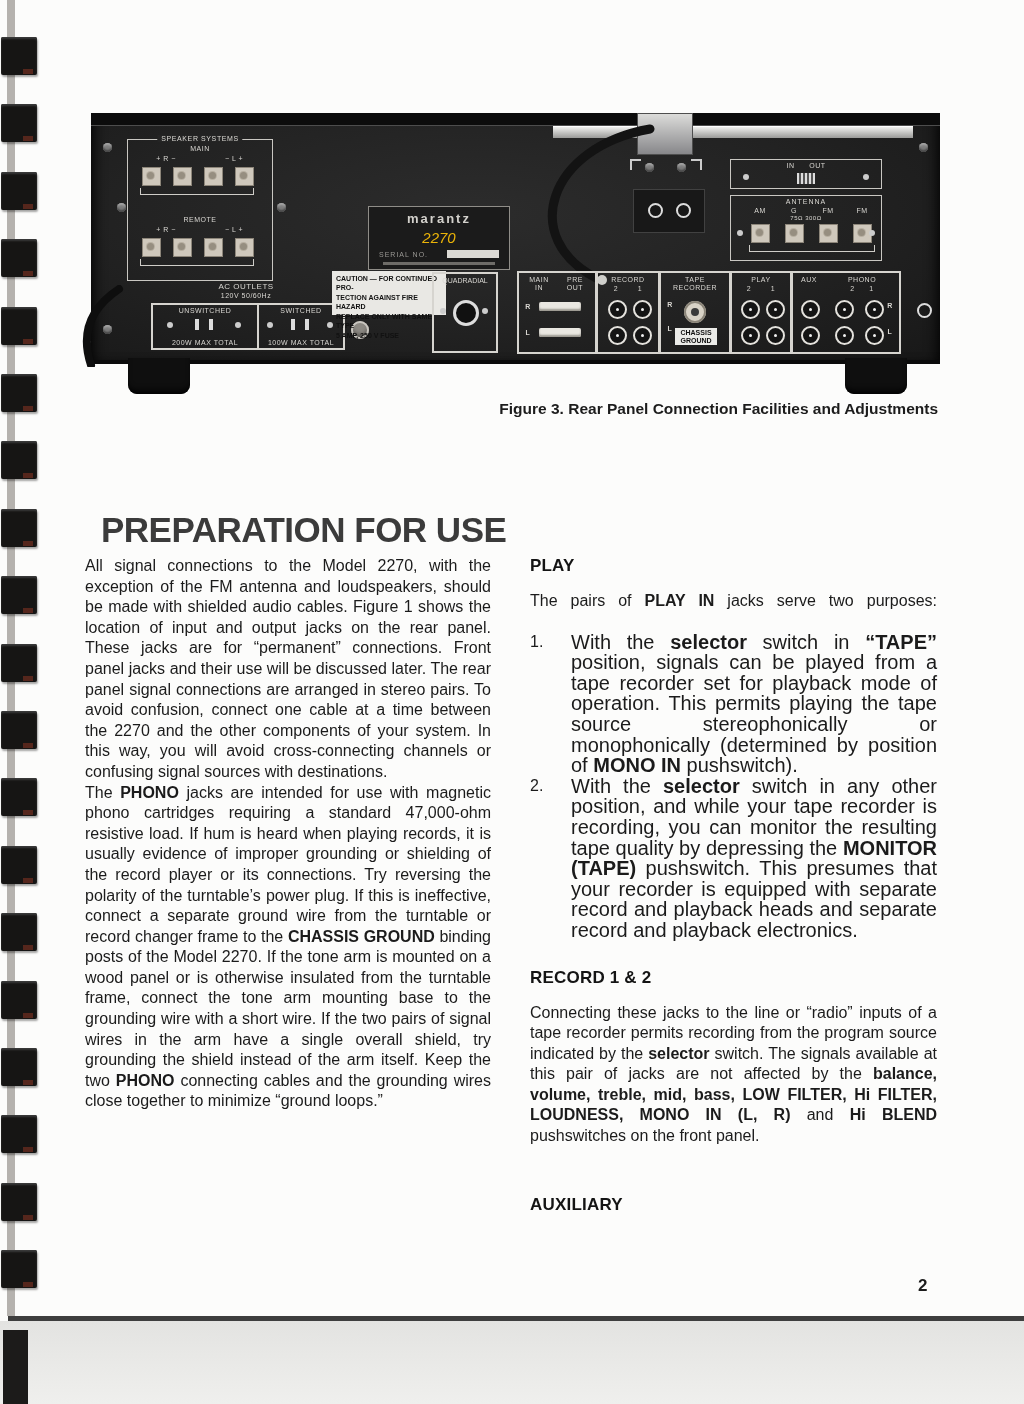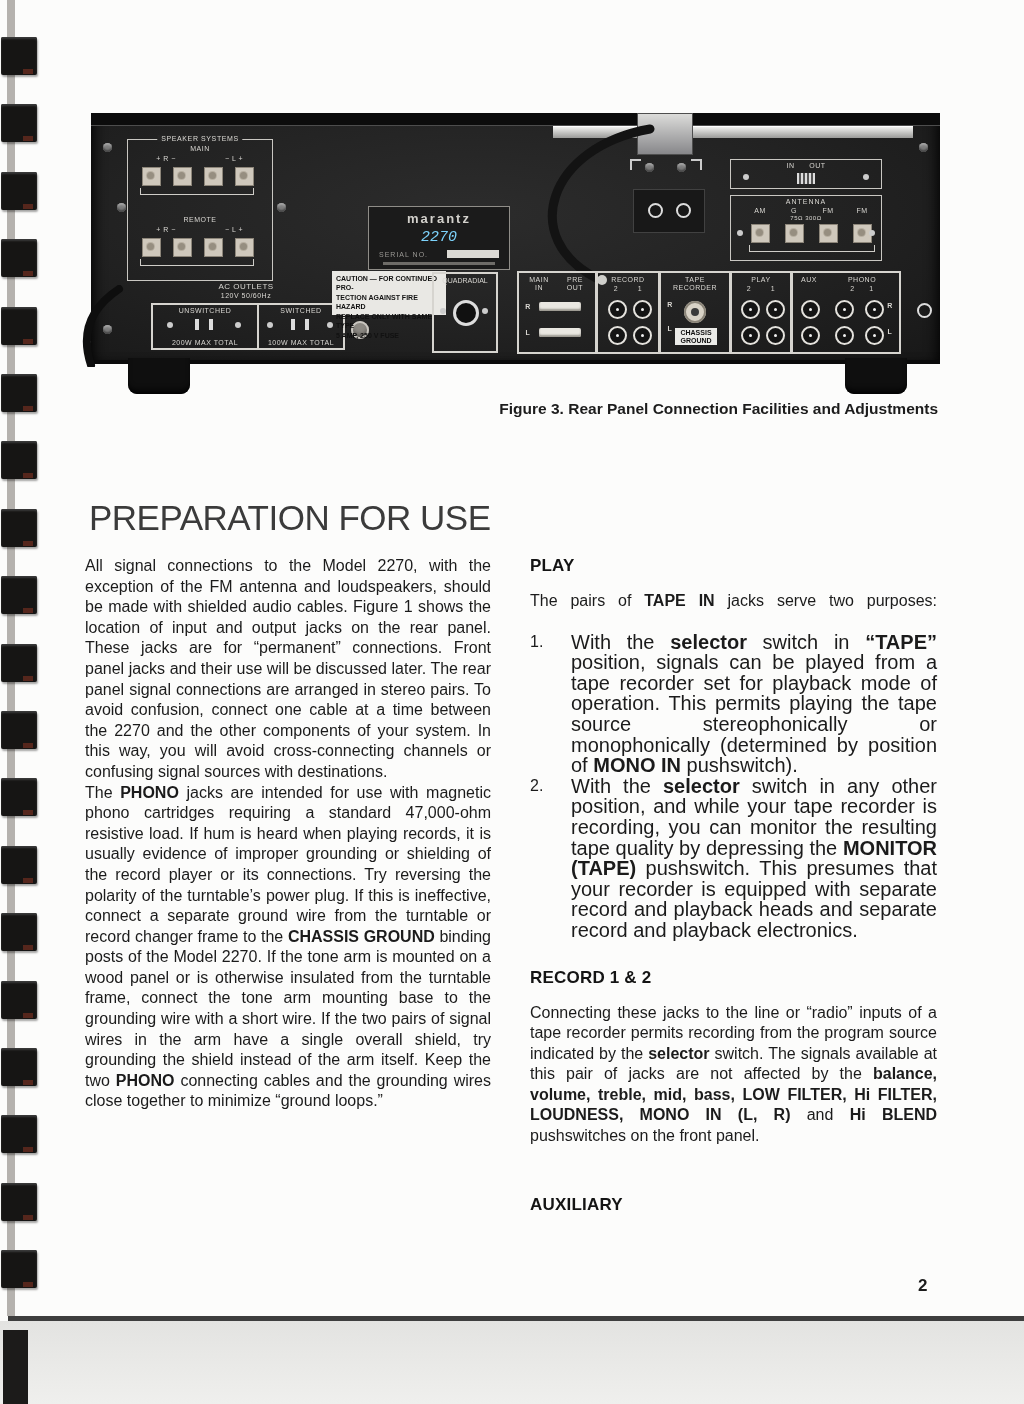--- a/index.html
+++ b/index.html
@@ -48,34 +48,34 @@
        box-shadow:inset 0 0 0 2px #8a8478;}
   .din::after{content:"";position:absolute;left:7px;top:7px;width:8px;height:8px;border-radius:50%;background:#3a3a3a;}
   .cg{position:absolute;background:#ebebe8;color:#111;font-weight:bold;font-size:7px;line-height:1.1;
       padding:1px 2px;text-align:center;white-space:pre-line;}
   .caution{position:absolute;left:247px;top:158px;width:114px;height:44px;background:#e9e8e4;
            color:#111;font-weight:bold;font-size:7px;line-height:1.35;padding:3px 4px;box-sizing:border-box;}
   .plate{position:absolute;left:283px;top:93px;width:140px;height:62px;background:#1b1b1b;
          border:1px solid #8f8d88;}
   .plate .brand{position:absolute;top:4px;left:0;width:100%;text-align:center;color:#d3d1cc;
                 font-weight:bold;font-size:13px;letter-spacing:2px;}
-  .plate .model{position:absolute;top:22px;left:0;width:100%;text-align:center;color:#7dd3fc;
-                font-family:Liberation Mono, monospace;font-style:italic;font-size:15px;}
+  .plate .model{position:absolute;top:22px;left:0;width:100%;text-align:center;color:#eab308;
+                font-family:Liberation Sans, sans-serif;font-style:italic;font-size:15px;}
   .plate .serialrow{position:absolute;top:44px;left:10px;color:#9a9894;font-size:7px;letter-spacing:1px;}
   .plate .serialbar{position:absolute;top:43px;right:10px;width:52px;height:8px;background:#dcdad5;}
   .plate .tinybar{position:absolute;top:55px;left:14px;width:112px;height:3px;background:#6e6c68;}
   .hingebar{position:absolute;left:468px;top:13px;width:360px;height:11px;
             background:linear-gradient(180deg,#f0f0ee,#9a9a98);border-top:1px solid #fff;}
   .hingeclamp{position:absolute;left:552px;top:0;width:54px;height:40px;
               background:linear-gradient(180deg,#dcdcda,#87878a);border:1px solid #4e4e4e;}
   .cmark{position:absolute;width:9px;height:9px;}
 
   
   .caption{position:absolute;top:400px;right:86px;font-weight:bold;font-size:15.5px;color:#1c1c1c;}
-  .title{position:absolute;left:85px;top:494px;margin:4px;font-size:35px;font-weight:normal;
+  .title{position:absolute;left:85px;top:494px;margin:16px;font-size:35px;font-weight:bold;
          letter-spacing:-.5px;color:#3b3b3b;}
   .col{position:absolute;top:556px;color:#1b1b1b;}
   .col.leftc{left:85px;width:406px;}
   .col.rightc{left:530px;width:407px;}
   .col h2{font-size:17px;margin:0 0 15px 0;color:#141414;letter-spacing:.2px;}
   .col p{font-size:16px;line-height:20.6px;margin:0;text-align:justify;}
   .col p + h2, .col .li + h2{margin-top:27px;}
   .col .li{display:flex;}
   .col p + .li{margin-top:20px;}
   .num{flex:none;width:41px;font-size:16px;line-height:20.6px;}
@@ -330,21 +330,21 @@
 </div>
 
 <div class="caption">Figure 3.  Rear Panel Connection Facilities and Adjustments</div>
 <h1 class="title">PREPARATION FOR USE</h1>
 <div class="col leftc">
     <p><span>All signal connections to the Model 2270, with the exception of the FM antenna and loudspeakers, should be made with shielded audio cables. Figure 1  shows the location of input and output jacks on the rear panel. These jacks are for “permanent” connections. Front panel jacks and their use will be discussed later. The rear panel signal connections are arranged in stereo pairs. To avoid confusion, connect one cable at a time between the 2270 and the other components of your system. In this way, you will avoid cross-connecting channels or confusing signal sources with destinations.</span></p>
     <p><span>The </span><span class="b">PHONO</span><span> jacks are intended for use with magnetic phono cartridges requiring a standard 47,000-ohm resistive load. If hum is heard when playing records, it is usually evidence of improper grounding or shielding of the record player or its connections. Try reversing the polarity of the turntable’s power plug. If this is ineffective, connect a separate ground wire from the turntable or record changer frame to the </span><span class="b">CHASSIS GROUND</span><span> binding posts of the Model 2270. If the tone arm is mounted on a wood panel or is otherwise insulated from the turntable frame, connect the tone arm mounting base to the grounding wire with a short wire. If the two pairs of signal wires in the arm have a single overall shield, try grounding the shield instead of the arm itself. Keep the two </span><span class="b">PHONO</span><span> connecting cables and the grounding wires close together to minimize “ground loops.”</span></p>
   </div>
 <div class="col rightc">
     <h2>PLAY</h2>
-    <p class="jlast"><span>The pairs of </span><span class="b">TAPE IN</span><span> jacks serve two purposes:</span></p>
+    <p class="jlast"><span>The pairs of </span><span class="b">PLAY IN</span><span> jacks serve two purposes:</span></p>
     <div class="li">
       <span class="num">1.</span>
       <div class="li-text"><span>With the </span><span class="b">selector</span><span> switch in </span><span class="b">“TAPE”</span><span> position, signals can be played from a tape recorder set for playback mode of operation. This permits playing the tape source stereophonically or monophonically (determined by position of </span><span class="b">MONO IN</span><span> pushswitch).</span></div>
     </div>
     <div class="li">
       <span class="num">2.</span>
       <div class="li-text"><span>With the </span><span class="b">selector</span><span> switch in any other position, and while your tape recorder is recording, you can monitor the resulting tape quality by depressing the </span><span class="b">MONITOR (TAPE)</span><span> pushswitch. This presumes that your recorder is equipped with separate record and playback heads and separate record and playback electronics.</span></div>
     </div>
     <h2>RECORD 1 &amp; 2</h2>
     <p><span>Connecting these jacks to the line or “radio” inputs of a tape recorder permits recording from the program source indicated by the </span><span class="b">selector</span><span> switch. The signals available at this pair of jacks are not affected by the </span><span class="b">balance, volume, treble, mid, bass, LOW FILTER, Hi FILTER, LOUDNESS, MONO IN (L, R)</span><span> and </span><span class="b">Hi BLEND</span><span> pushswitches on the front panel.</span></p>

